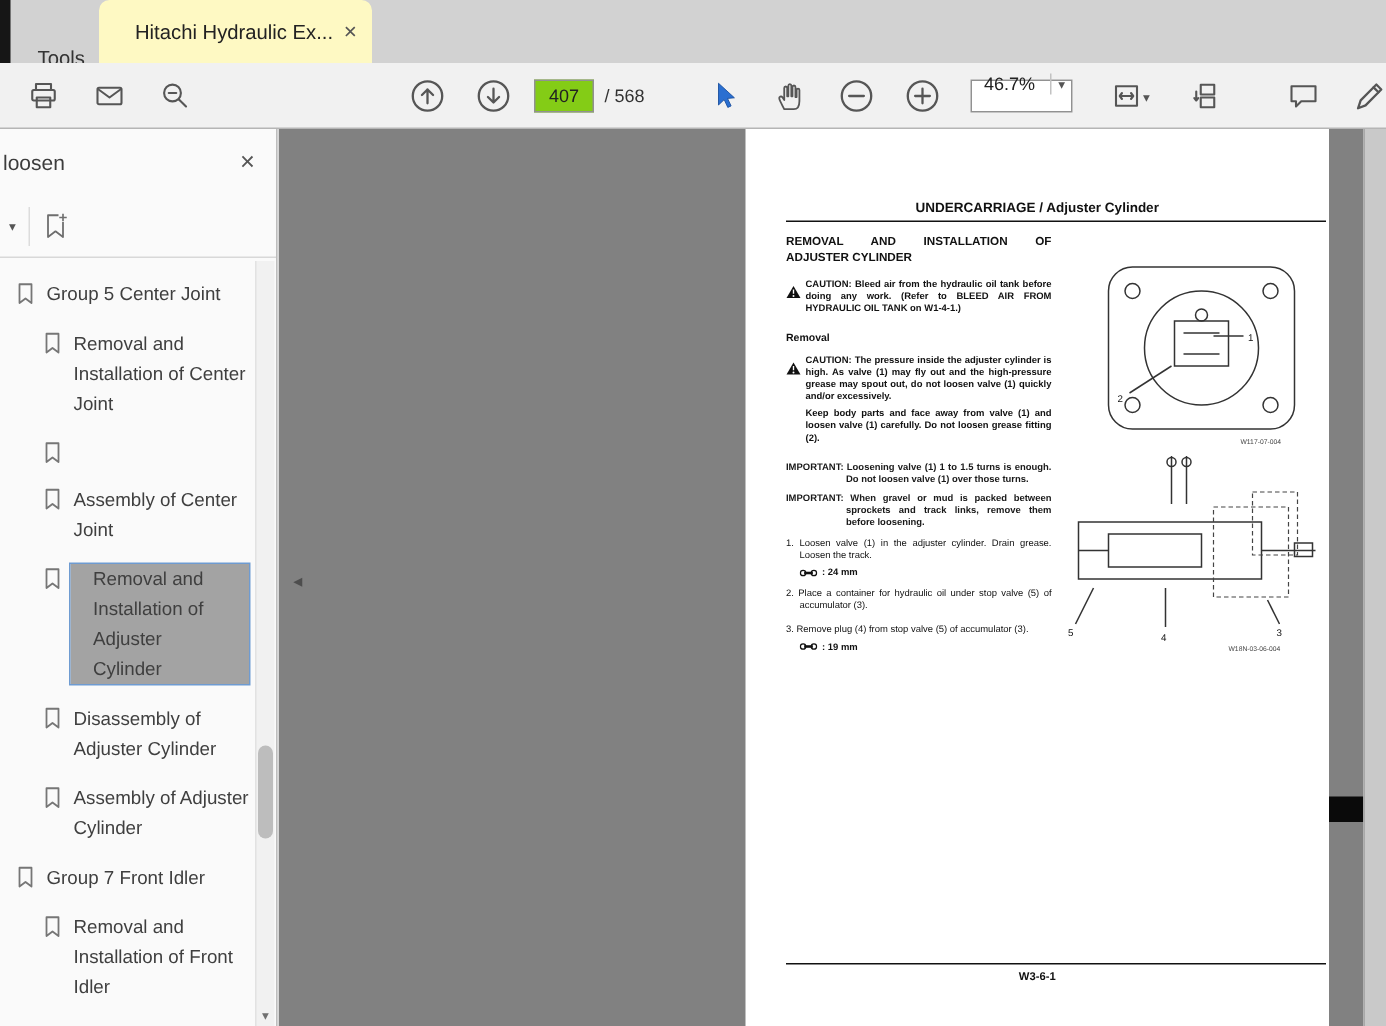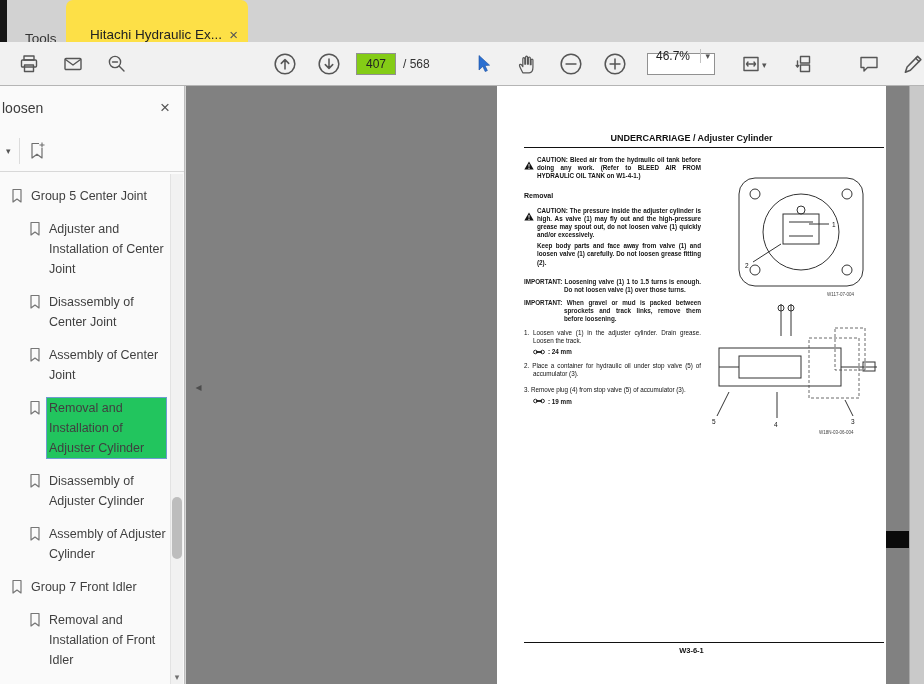--- a/index.html
+++ b/index.html
@@ -5,22 +5,22 @@
   *{margin:0;padding:0;box-sizing:border-box}
   html,body{width:924px;height:684px;overflow:hidden;background:#d6d6d6;
     font-family:"Liberation Sans",sans-serif;-webkit-font-smoothing:antialiased}
   .app{position:relative;width:924px;height:684px;overflow:hidden;background:#d6d6d6}
 
   
   .tabbar{position:absolute;left:0;top:0;width:100%;height:42px;background:#d2d2d2}
   .win-edge{position:absolute;left:0;top:0;width:7px;height:42px;background:#161616}
   .tab-tools{position:absolute;left:7px;top:17px;height:42px;padding:0 18px;display:flex;
     align-items:center;font-size:13.5px;color:#333;cursor:default}
-  .tab-doc{position:absolute;left:66px;top:0;width:182px;height:42px;background:#fde047;
-    border-radius:7px 7px 0 0;display:flex;align-items:flex-end;padding:0 10px 0 24px;
+  .tab-doc{position:absolute;left:66px;top:0;width:182px;height:42px;background:#fef9c3;
+    border-radius:7px 7px 0 0;display:flex;align-items:center;padding:0 10px 0 24px;
     font-size:13.5px;color:#222}
   .tab-doc .ttl{flex:1;white-space:nowrap;overflow:hidden}
   .tab-close{color:#555;font-size:15px;line-height:1;margin-left:6px}
 
   
   .toolbar{position:absolute;left:0;top:42px;width:100%;height:44px;background:#f1f1f1;
     border-bottom:1px solid #b5b5b5}
   .tbtn{position:absolute;top:9px;width:26px;height:26px;display:flex;align-items:center;
     justify-content:center}
   .tbtn svg{display:block}
@@ -48,21 +48,21 @@
     border-right:1px solid #dcdcdc}
   .panel-badge{margin-left:8px;display:flex;align-items:center}
 
   .bm-list{position:absolute;left:0;top:86px;right:16px;bottom:0;padding-top:14px;overflow:hidden}
   .bm-item{display:flex;align-items:flex-start;margin-bottom:13px}
   .bm-item.lv0{padding-left:10px}
   .bm-item.lv1{padding-left:28px}
   .bm-ic{flex:0 0 14px;margin-top:2px;margin-right:7px}
   .bm-ic path{stroke:#767676;fill:none;stroke-width:1.2;stroke-linejoin:round}
   .bm-label{font-size:12.5px;line-height:20px;color:#3f3f3f;max-width:119px}
-  .bm-label.sel{background:#22c55e;outline:1px solid #6e9bd1;padding:0 2px;margin-left:-2px}
+  .bm-label.sel{background:#a3a3a3;outline:1px solid #6e9bd1;padding:0 15px;margin-left:-2px}
 
   .sb-scroll{position:absolute;right:1px;top:88px;bottom:0;width:13px;background:#f1f1f1;
     border-left:1px solid #e2e2e2}
   .sb-thumb{position:absolute;left:1px;top:323px;width:10px;height:62px;background:#bdbdbd;border-radius:5px}
   .sb-down{position:absolute;left:0;bottom:2px;width:12px;text-align:center;font-size:9px;color:#707070}
 
   
   .main{position:absolute;left:186px;top:86px;right:15px;bottom:0;background:#818181;overflow:hidden}
   .collapse-btn{position:absolute;left:6px;top:290px;width:13px;height:22px;display:flex;align-items:center;
     justify-content:center;font-size:12px;color:#4d4d4d}
@@ -225,27 +225,26 @@
       <div class="bm-item lv0">
         <svg class="bm-ic" width="14" height="16" viewBox="0 0 14 16">
             <path d="M3 1.5 h8 V14 l-4-3 -4 3 z"></path>
           </svg>
         <span class="bm-label">Group 5 Center Joint</span>
       </div>
       <div class="bm-item lv1">
         <svg class="bm-ic" width="14" height="16" viewBox="0 0 14 16">
             <path d="M3 1.5 h8 V14 l-4-3 -4 3 z"></path>
           </svg>
-        <span class="bm-label">Adjuster and Installation of Center Joint</span>
-      </div>
-      <div class="bm-item lv1">
-        <svg class="bm-ic" width="14" height="16" viewBox="0 0 14 16">
-            <path d="M3 1.5 h8 V14 l-4-3 -4 3 z"></path>
-          </svg>
-        <span class="bm-label">Disassembly of Center Joint</span>
+        <span class="bm-label">Removal and Installation of Center Joint</span>
+      </div>
+      <div class="bm-item lv1">
+        <svg class="bm-ic" width="14" height="16" viewBox="0 0 14 16">
+            <path d="M3 1.5 h8 V14 l-4-3 -4 3 z"></path>
+          </svg>
       </div>
       <div class="bm-item lv1">
         <svg class="bm-ic" width="14" height="16" viewBox="0 0 14 16">
             <path d="M3 1.5 h8 V14 l-4-3 -4 3 z"></path>
           </svg>
         <span class="bm-label">Assembly of Center Joint</span>
       </div>
       <div class="bm-item lv1">
         <svg class="bm-ic" width="14" height="16" viewBox="0 0 14 16">
             <path d="M3 1.5 h8 V14 l-4-3 -4 3 z"></path>
@@ -285,20 +284,24 @@
   </div>
 
   <div class="main">
     <span class="collapse-btn">◂</span>
 
     <div class="page">
       <div class="doc-header">UNDERCARRIAGE / Adjuster Cylinder</div>
       <div class="rule hd"></div>
 
       <div class="col-left">
+        <div class="sec-title">
+          <span class="t1">REMOVAL AND INSTALLATION OF</span>
+          <span class="t2">ADJUSTER CYLINDER</span>
+        </div>
 
         <div class="caution">
           <span class="warn">
             <svg width="10" height="11" viewBox="0 0 12 11">
               <path d="M6 .8 L11.6 10.4 H.4 Z" fill="#111"></path>
               <line x1="6" y1="3.6" x2="6" y2="7" stroke="#fff" stroke-width="1.1"></line>
               <circle cx="6" cy="8.8" r=".8" fill="#fff"></circle>
             </svg>
           </span>
           <div class="ct">

